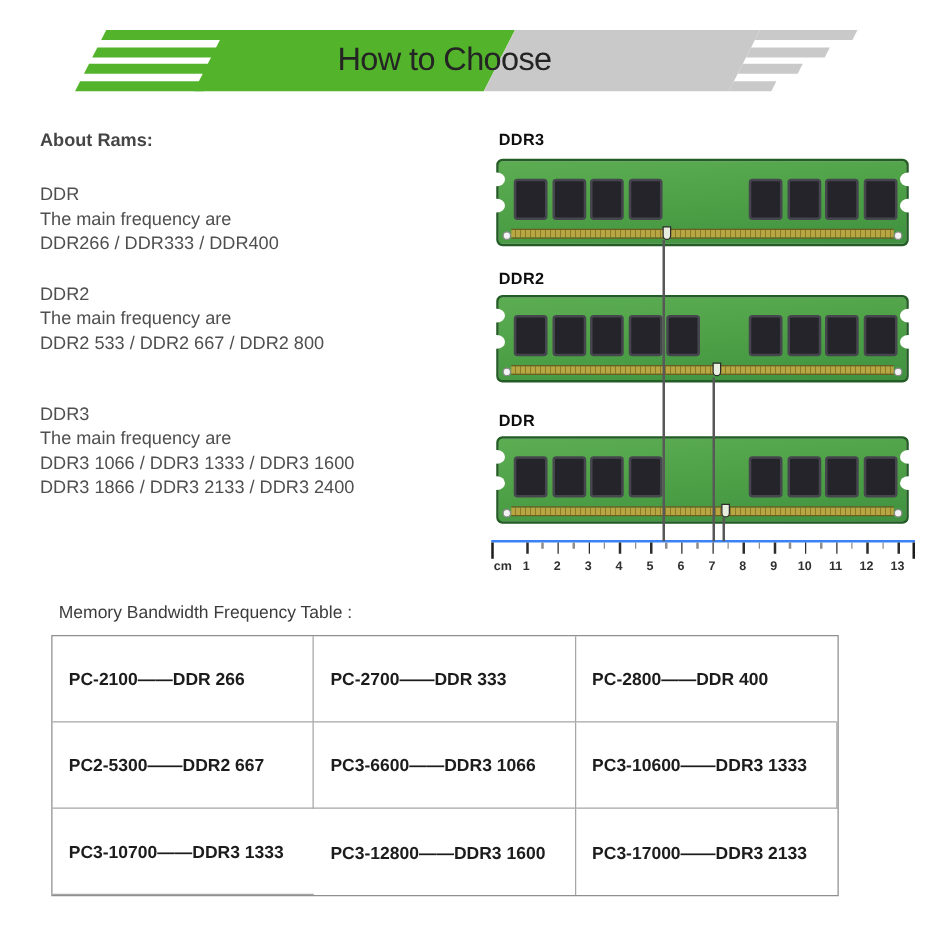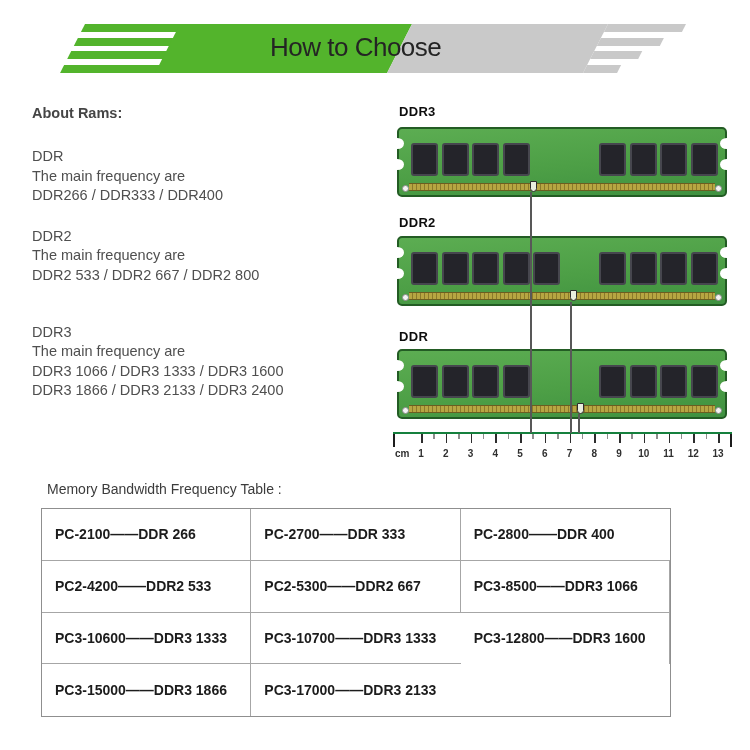--- a/index.html
+++ b/index.html
@@ -46,21 +46,21 @@
   .hole{position:absolute;bottom:3px;width:7px;height:7px;background:#f3f3f3;
         border:1px solid #8a8a8a;border-radius:50%;box-sizing:border-box;}
   .hole.l{left:3px;} .hole.r{right:3px;}
   .leader{position:absolute;width:2px;background:#585858;z-index:5;}
   .leader.ddr3{left:530px;top:192px;height:241px;}
   .leader.ddr2{left:570px;top:302px;height:131px;}
   .leader.ddr {left:578px;top:414px;height:19px;}
 
   
   .ruler{position:absolute;left:393px;top:432px;width:339px;height:30px;
-         border-top:2px solid #15803d;}
+         border-top:2px solid #3b82f6;}
   .ruler .endbar{position:absolute;top:0;width:2px;height:13px;background:#1c1c1c;}
   .ruler .endbar.right{right:0;}
   .ruler .tick{position:absolute;top:0;width:1.5px;height:9px;background:#2d2d2d;}
   .ruler .tick.half{height:5px;background:#8d8d8d;}
   .ruler .num{position:absolute;top:14px;width:18px;margin-left:-9px;text-align:center;
               font-size:10px;font-weight:bold;color:#303030;}
   .ruler .unit{position:absolute;left:2px;top:14px;font-size:10px;font-weight:bold;color:#303030;}
 
   
   .tbl-heading{position:absolute;left:47px;top:481px;font-size:14px;color:#3c3c3c;}
@@ -224,23 +224,21 @@
       <div class="num" style="left: 300.25px;">12</div>
       <div class="tick" style="left: 325px;"></div>
       <div class="num" style="left: 325px;">13</div>
     </div>
 
   <div class="tbl-heading">Memory Bandwidth Frequency Table :</div>
   <div class="freq-table">
       <div class="cell">PC-2100——DDR 266</div>
       <div class="cell">PC-2700——DDR 333</div>
       <div class="cell last-col">PC-2800——DDR 400</div>
-      <div class="cell">PC2-4200——DDR2 533</div>
       <div class="cell">PC2-5300——DDR2 667</div>
-      <div class="cell">PC3-8500——DDR3 1066</div>
+      <div class="cell">PC3-6600——DDR3 1066</div>
       <div class="cell">PC3-10600——DDR3 1333</div>
       <div class="cell last-col">PC3-10700——DDR3 1333</div>
       <div class="cell last-row">PC3-12800——DDR3 1600</div>
-      <div class="cell last-row">PC3-15000——DDR3 1866</div>
       <div class="cell last-col last-row">PC3-17000——DDR3 2133</div>
     </div>
 
 </div>
 
 </body></html>

